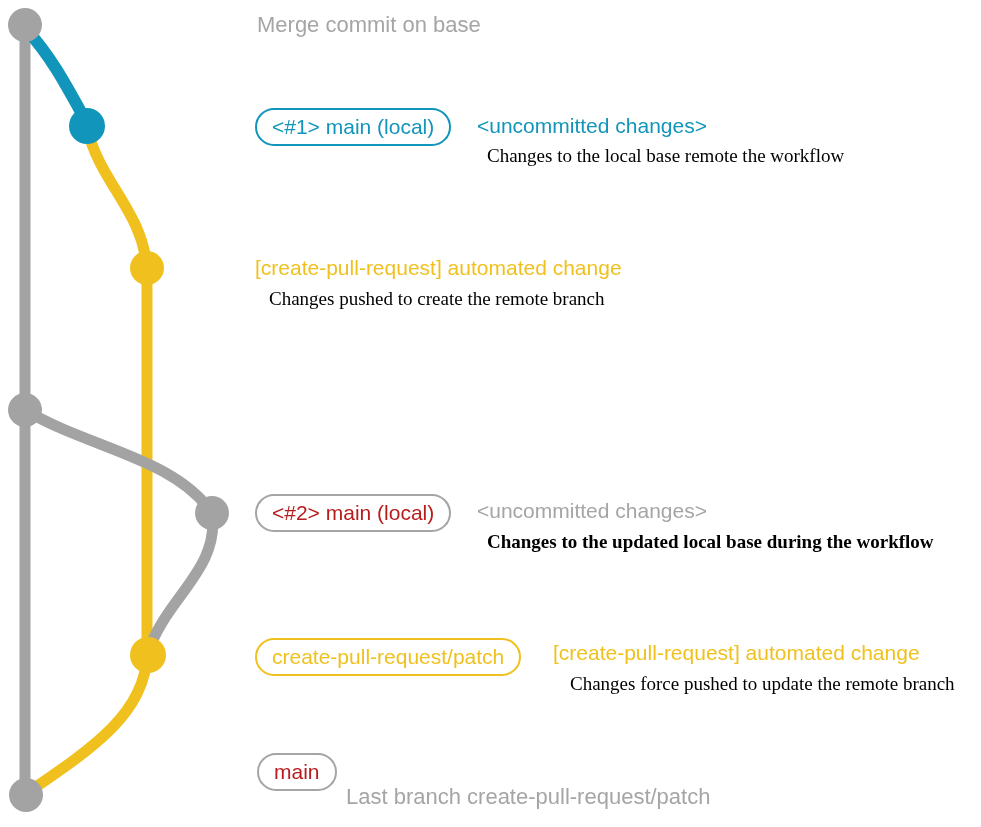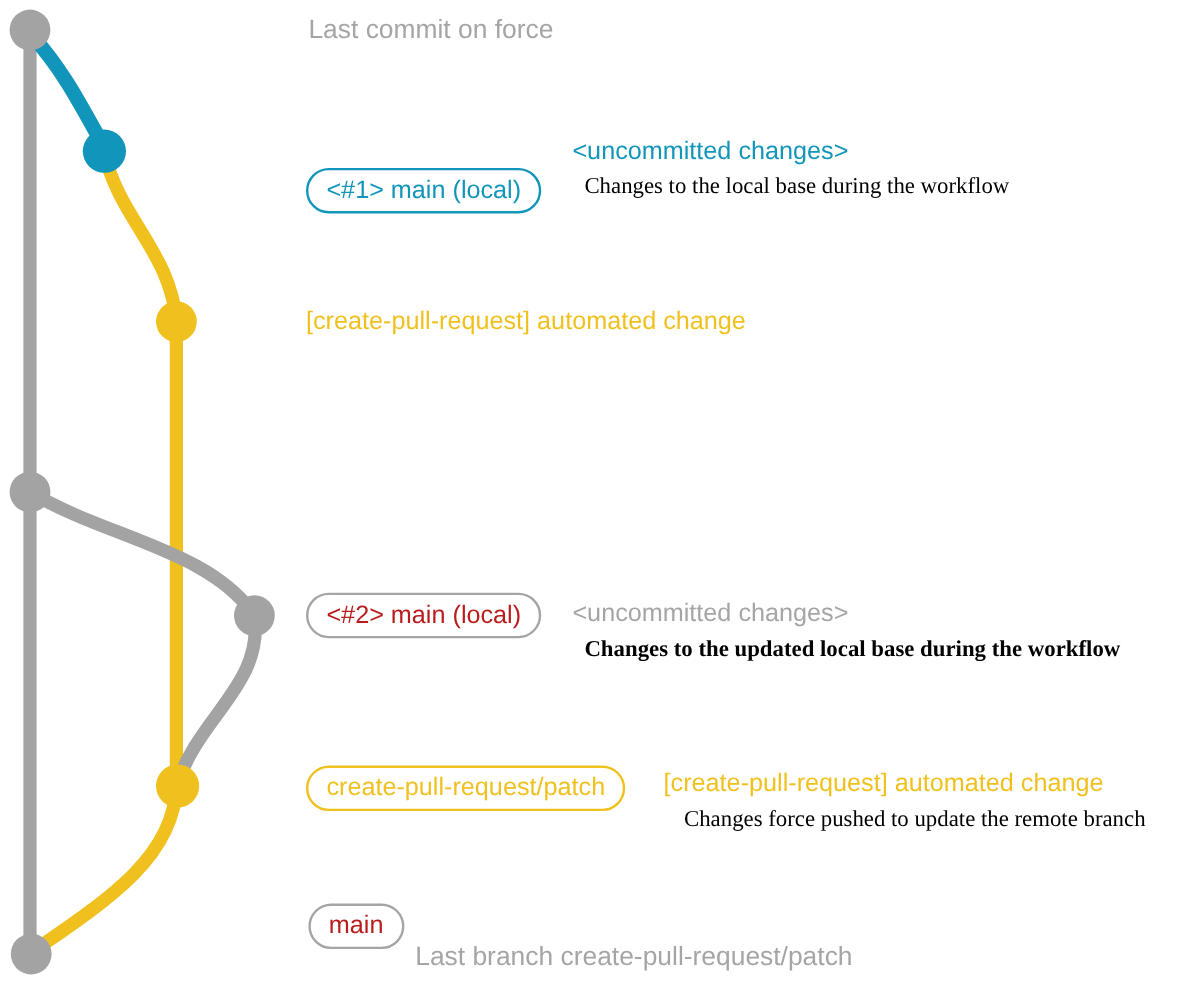--- a/index.html
+++ b/index.html
@@ -78,27 +78,28 @@
 
     <circle cx="25" cy="25" r="17" fill="#a3a3a3"></circle>
     <circle cx="87" cy="126" r="18" fill="#1295ba"></circle>
     <circle cx="147" cy="268" r="17" fill="#f0c11e"></circle>
     <circle cx="25" cy="410" r="17" fill="#a3a3a3"></circle>
     <circle cx="212" cy="513" r="17" fill="#a3a3a3"></circle>
     <circle cx="148" cy="655" r="18" fill="#f0c11e"></circle>
     <circle cx="26" cy="795" r="17" fill="#a3a3a3"></circle>
   </svg>
 
-  <div class="txt heading" style="left:257px; top:25px;">Last commit on force</div>
+  <div class="txt heading" style="left:257px; top:25px;">Merge commit on base</div>
 
-  <div class="badge teal" style="left:255px; top:127px;margin-top:32px;">&lt;#1&gt; main (local)</div>
+  <div class="badge teal" style="left:255px; top:127px;">&lt;#1&gt; main (local)</div>
   <div class="txt annot-header teal" style="left:477px; top:126px;">&lt;uncommitted changes&gt;</div>
-  <div class="txt desc" style="left:487px; top:156px;">Changes to the local base during the workflow</div>
+  <div class="txt desc" style="left:487px; top:156px;">Changes to the local base remote the workflow</div>
 
   <div class="txt annot-header yellow" style="left:255px; top:268px;">[create-pull-request] automated change</div>
+  <div class="txt desc" style="left:269px; top:299px;">Changes pushed to create the remote branch</div>
 
 
   <div class="badge gray" style="left:255px; top:513px;">&lt;#2&gt; main (local)</div>
   <div class="txt annot-header gray" style="left:477px; top:511px;">&lt;uncommitted changes&gt;</div>
   <div class="txt desc" style="left:487px; top:542px;font-weight:bold;">Changes to the updated local base during the workflow</div>
 
   <div class="badge yellow" style="left:255px; top:657px;">create-pull-request/patch</div>
   <div class="txt annot-header yellow" style="left:553px; top:653px;">[create-pull-request] automated change</div>
   <div class="txt desc" style="left:570px; top:684px;text-align:center;">Changes force pushed to update the remote branch</div>
 

